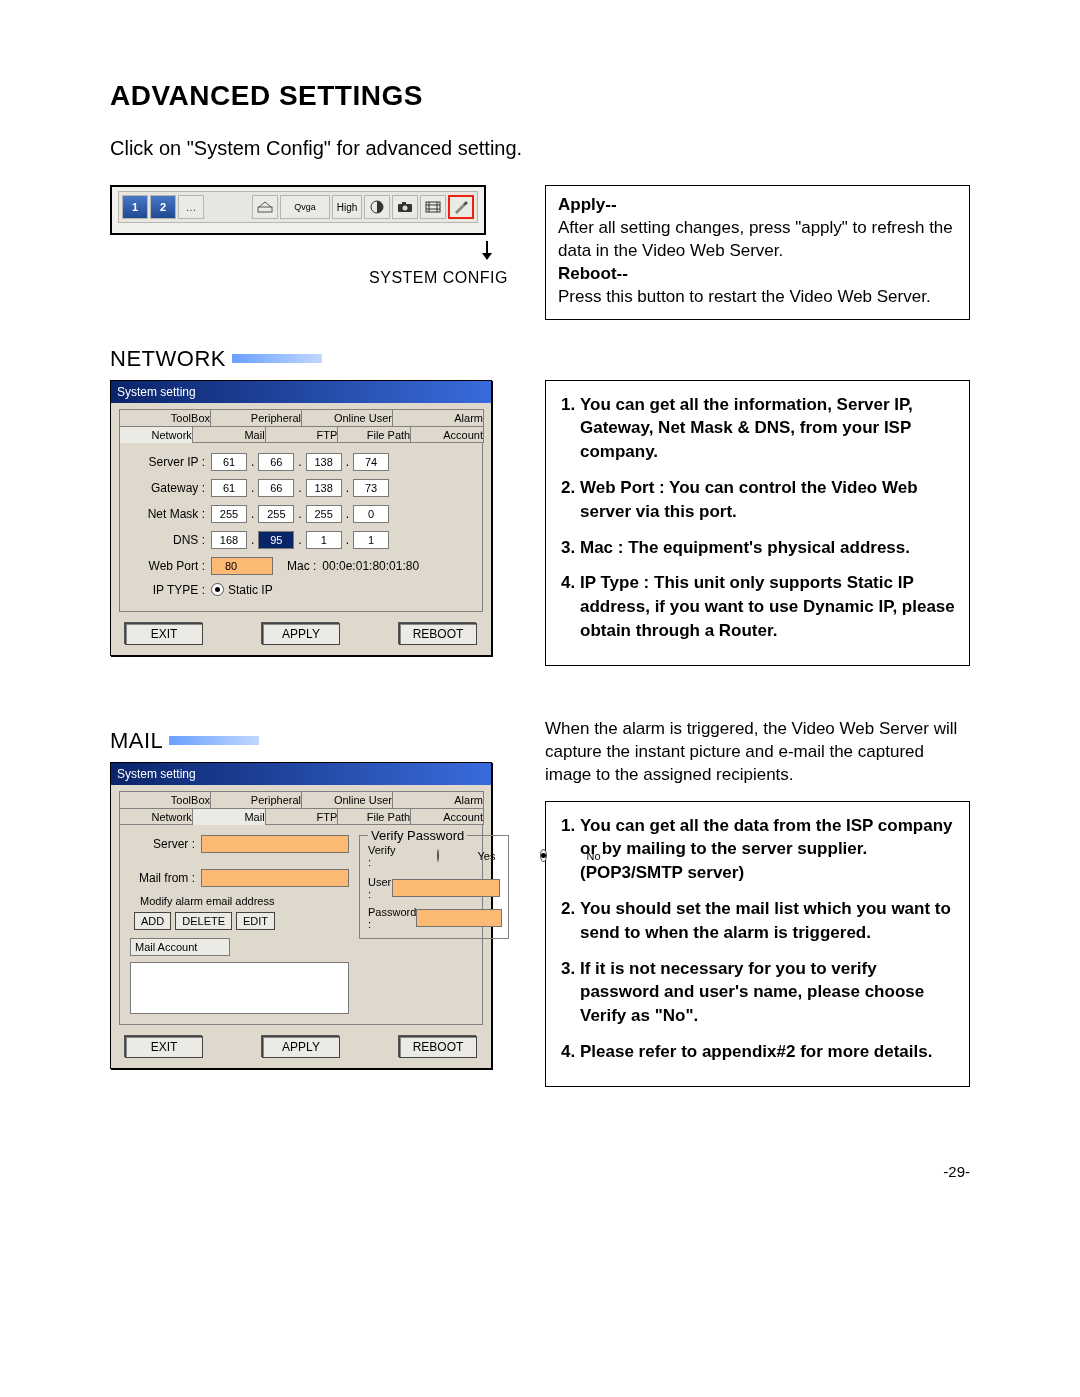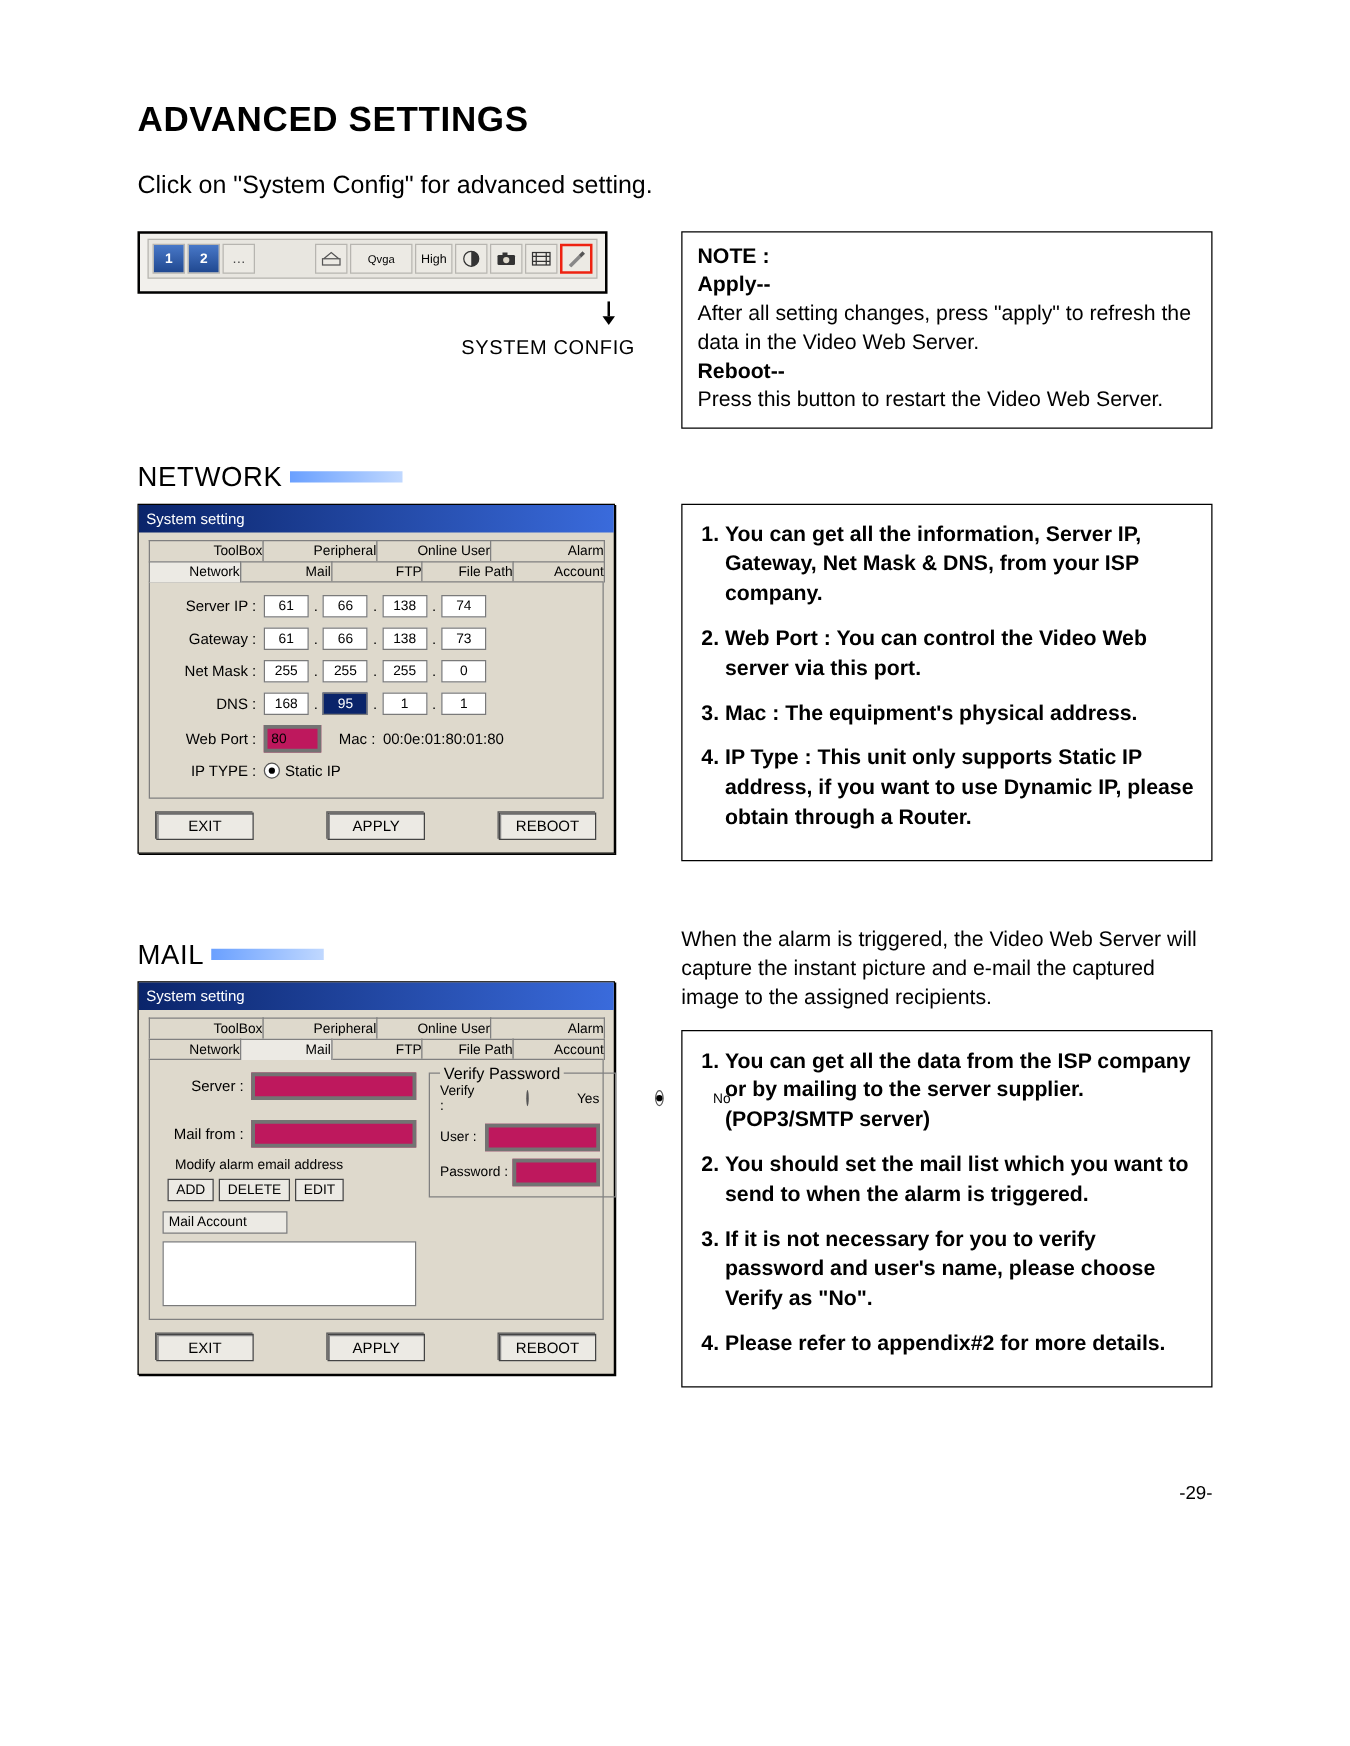--- a/index.html
+++ b/index.html
@@ -149,25 +149,25 @@
     background:#fff;
     font-size:11px;
     text-align:center;
     padding:0;
     margin:0;
     box-sizing: content-box;
   }
   .ipin.sel { background:#0a246a; color:#fff; }
   .dot2 { padding: 0 4px; }
   .tin {
-    border:3px solid #737373;
-    background:#be185d;
+    border:1px solid #737373;
+    background:#fdba74;
     height:16px;
     font-size:11px;
-    padding: 0 3px;
+    padding: 0 13px;
     box-sizing: content-box;
   }
   .radio {
     width:11px; height:11px; border:1px solid #555; border-radius:50%;
     display:inline-flex; align-items:center; justify-content:center;
     background:#fff; margin-right:4px; vertical-align:middle;
   }
   .radio.checked::after { content:""; width:5px; height:5px; background:#000; border-radius:50%; }
   .btnrow { display:flex; justify-content:space-between; padding: 4px 14px 10px 14px; }
   .dbtn {
@@ -293,21 +293,20 @@
         <svg width="16" height="20" viewBox="0 0 16 20">
             <line x1="8" y1="0" x2="8" y2="12" stroke="#000" stroke-width="2"></line>
             <path d="M3 12 L13 12 L8 19 Z" fill="#000"></path>
           </svg>
       </div>
       <div class="sys-config-label">SYSTEM CONFIG</div>
     </div>
 
     <div class="col-right">
       <div class="notebox">
-        <div><strong>NOTE :</strong></div>
         <div><strong>Apply--</strong></div>
         <div>After all setting changes, press "apply" to refresh the data in the Video Web Server.</div>
         <div><strong>Reboot--</strong></div>
         <div>Press this button to restart the Video Web Server.</div>
       </div>
     </div>
   </div>
 
   <div class="section-head">
     <span>NETWORK</span>

